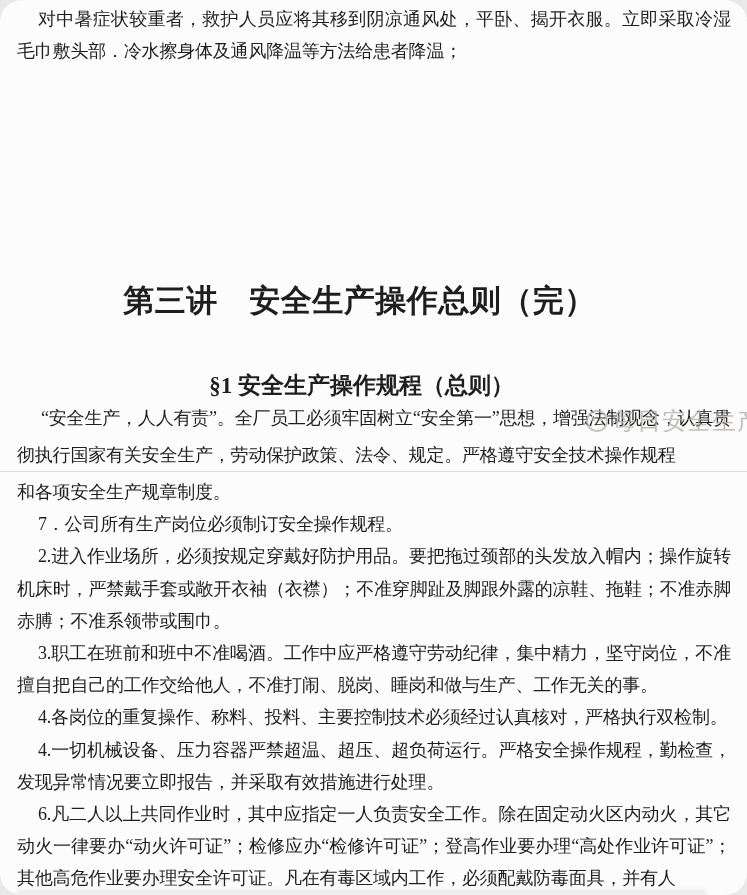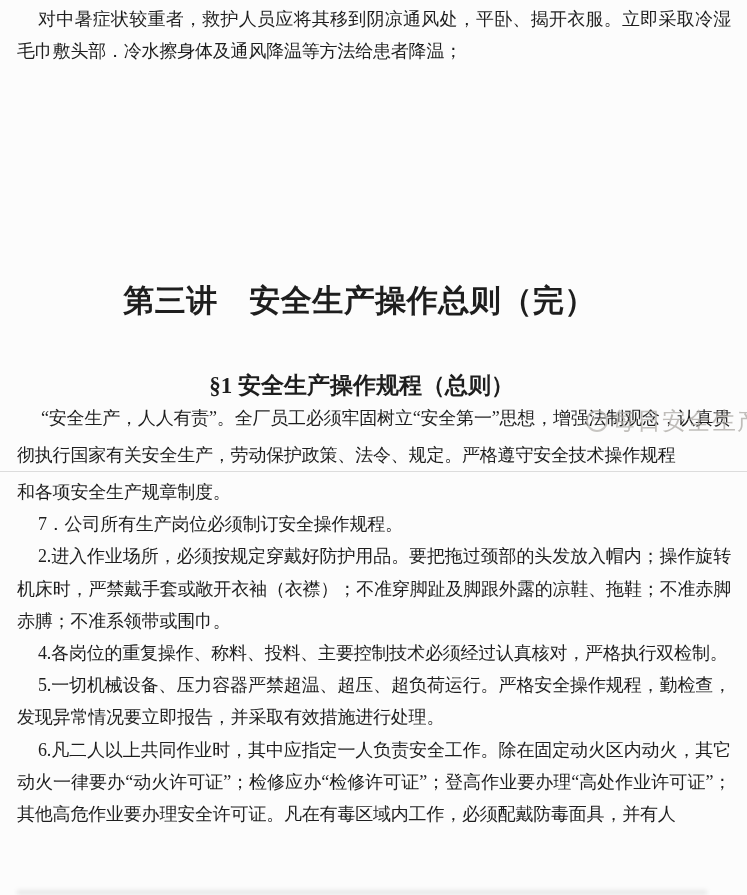--- a/index.html
+++ b/index.html
@@ -9,20 +9,21 @@
   }
   .page {
     position: relative;
     width: 747px;
     height: 895px;
     margin: 0 auto;
     background: #fcfcfc;
     overflow: hidden;
     font-family: "Liberation Serif", "DejaVu Serif", serif;
     color: #1e1e1e;
+    border-radius: 22px;
   }
   
   .doc-block {
     position: absolute;
     left: 0;
     right: 0;
     padding-left: 17px;
     padding-right: 16px;
     font-size: 18px;
     letter-spacing: -0.2px;
@@ -157,20 +158,21 @@
     <span class="watermark-logo"></span>
     <span class="watermark-text">每日安全生产</span>
   </div>
 
   <div class="page-divider"></div>
 
   <div class="doc-block page2-block">
     <p class="no-indent">和各项安全生产规章制度。</p>
     <p>7．公司所有生产岗位必须制订安全操作规程。</p>
     <p>2.进入作业场所，必须按规定穿戴好防护用品。要把拖过颈部的头发放入帽内；操作旋转机床时，严禁戴手套或敞开衣袖（衣襟）；不准穿脚趾及脚跟外露的凉鞋、拖鞋；不准赤脚赤膊；不准系领带或围巾。</p>
+    <p>3.职工在班前和班中不准喝酒。工作中应严格遵守劳动纪律，集中精力，坚守岗位，不准擅自把自己的工作交给他人，不准打闹、脱岗、睡岗和做与生产、工作无关的事。</p>
     <p>4.各岗位的重复操作、称料、投料、主要控制技术必须经过认真核对，严格执行双检制。</p>
-    <p>5.一切机械设备、压力容器严禁超温、超压、超负荷运行。严格安全操作规程，勤检查，发现异常情况要立即报告，并采取有效措施进行处理。</p>
+    <p>4.一切机械设备、压力容器严禁超温、超压、超负荷运行。严格安全操作规程，勤检查，发现异常情况要立即报告，并采取有效措施进行处理。</p>
     <p>6.凡二人以上共同作业时，其中应指定一人负责安全工作。除在固定动火区内动火，其它动火一律要办“动火许可证”；检修应办“检修许可证”；登高作业要办理“高处作业许可证”；其他高危作业要办理安全许可证。凡在有毒区域内工作，必须配戴防毒面具，并有人</p>
   </div>
 
   <div class="bottom-smudge"></div>
 
 </div>
 
 </body></html>

